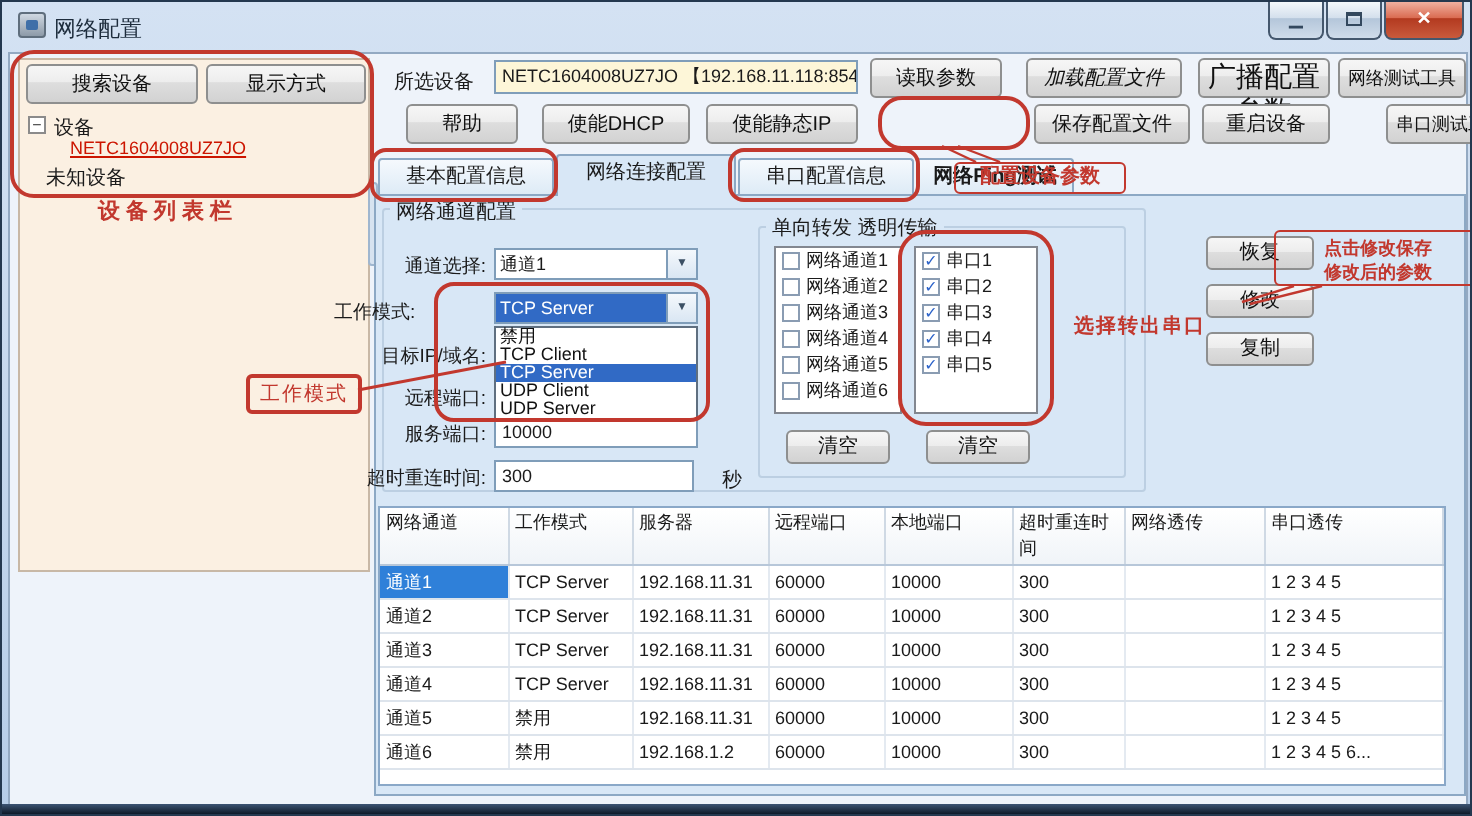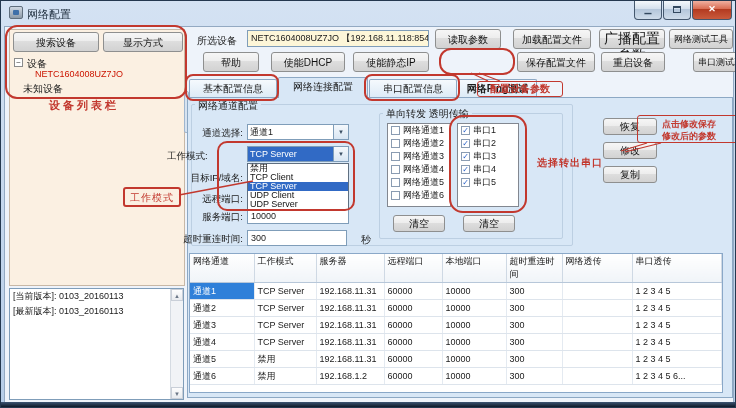--- a/index.html
+++ b/index.html
@@ -32,21 +32,21 @@
   
   .client{position:absolute;left:3px;top:25px;width:730px;height:378px;background:#eef3fa;border:1px solid #93a9c2;}
   
   .leftpanel{position:absolute;left:8px;top:28px;width:176px;height:257px;background:var(--panel-peach);border:1px solid #c8b8a6;}
   .btn{background:linear-gradient(#f6f6f6,#ededed 45%,#dedede 46%,#d2d2d2);border:1px solid #8e8f8f;
        border-radius:3px;font-size:10px;text-align:center;position:absolute;line-height:17px;cursor:default;
        font-family:"Liberation Sans",sans-serif;color:#111;}
   .tree-line{position:absolute;font-size:10px;white-space:nowrap;}
   .expander{position:absolute;width:9px;height:9px;border:1px solid #8b8b8b;background:#fff;font-size:8px;
        line-height:7px;text-align:center;color:#444;}
-  .device-red{color:#cc1500;}
+  .device-red{color:#cc1500;text-decoration:underline;}
   .splitter{position:absolute;left:183px;top:90px;width:5px;height:42px;background:#d7e3f0;border:1px solid #9fb6cf;border-radius:2px;}
   
   .verbox{position:absolute;left:8px;top:287px;width:175px;height:112px;background:#fff;border:1px solid #7f9db9;font-size:9px;overflow:hidden;}
   .verline{padding:1px 3px;white-space:nowrap;}
   .vscroll{position:absolute;right:0;top:0;width:13px;height:100%;background:#f1f3f6;border-left:1px solid #d5dbe2;}
   .varrow{position:absolute;left:0;width:12px;height:12px;font-size:6px;color:#6b7787;text-align:center;line-height:12px;
        background:linear-gradient(#fdfdfd,#e8ebef);border:1px solid #c9cfd8;}
   
   .lbl{position:absolute;font-size:10px;white-space:nowrap;}
   .inputbox{position:absolute;background:var(--input-yellow);border:1px solid #7f9db9;font-size:9px;line-height:15px;
@@ -117,36 +117,26 @@
   <span class="tree-line" style="left:26px;top:56px;">设备</span>
   <span class="tree-line device-red" style="left:34px;top:68px;font-size:9px;">NETC1604008UZ7JO</span>
   <span class="tree-line" style="left:22px;top:81px;">未知设备</span>
 
   <span class="red-note" style="left:48px;top:97px;font-size:11px;letter-spacing:3px;">设备列表栏</span>
 
   <div class="red-box" style="left:122px;top:186px;width:58px;height:20px;line-height:18px;border-width:2px;font-size:10px;letter-spacing:1px;">工作模式</div>
 
   <div class="splitter"></div>
 
-  <div class="verbox">
-    <div id="version-lines">
-        <div class="verline">[当前版本]: 0103_20160113</div>
-        <div class="verline">[最新版本]: 0103_20160113</div>
-      </div>
-    <div class="vscroll">
-      <span class="varrow" style="top:0;">▲</span>
-      <span class="varrow" style="bottom:0;">▼</span>
-    </div>
-  </div>
 
   <span class="lbl" style="left:196px;top:33px;">所选设备</span>
   <div class="inputbox" style="left:246px;top:29px;width:182px;height:17px;">NETC1604008UZ7JO 【192.168.11.118:854】</div>
 
   <button class="btn" style="left:434px;top:28px;width:66px;height:20px;">读取参数</button>
-  <button class="btn" style="left:512px;top:28px;width:78px;height:20px;">加载配置文件</button>
+  <button class="btn" style="left:512px;top:28px;width:78px;height:20px;font-style:italic;">加载配置文件</button>
   <button class="btn" style="left:598px;top:28px;width:66px;height:20px;font-size:14px;">广播配置参数</button>
   <button class="btn" style="left:668px;top:28px;width:64px;height:20px;font-size:9px;">网络测试工具</button>
 
   <button class="btn" style="left:202px;top:51px;width:56px;height:20px;">帮助</button>
   <button class="btn" style="left:270px;top:51px;width:74px;height:20px;">使能DHCP</button>
   <button class="btn" style="left:352px;top:51px;width:76px;height:20px;">使能静态IP</button>
   <button class="btn" style="left:516px;top:51px;width:78px;height:20px;">保存配置文件</button>
   <button class="btn" style="left:600px;top:51px;width:64px;height:20px;">重启设备</button>
   <button class="btn" style="left:692px;top:51px;width:64px;height:20px;font-size:9px;">串口测试工具</button>
 

